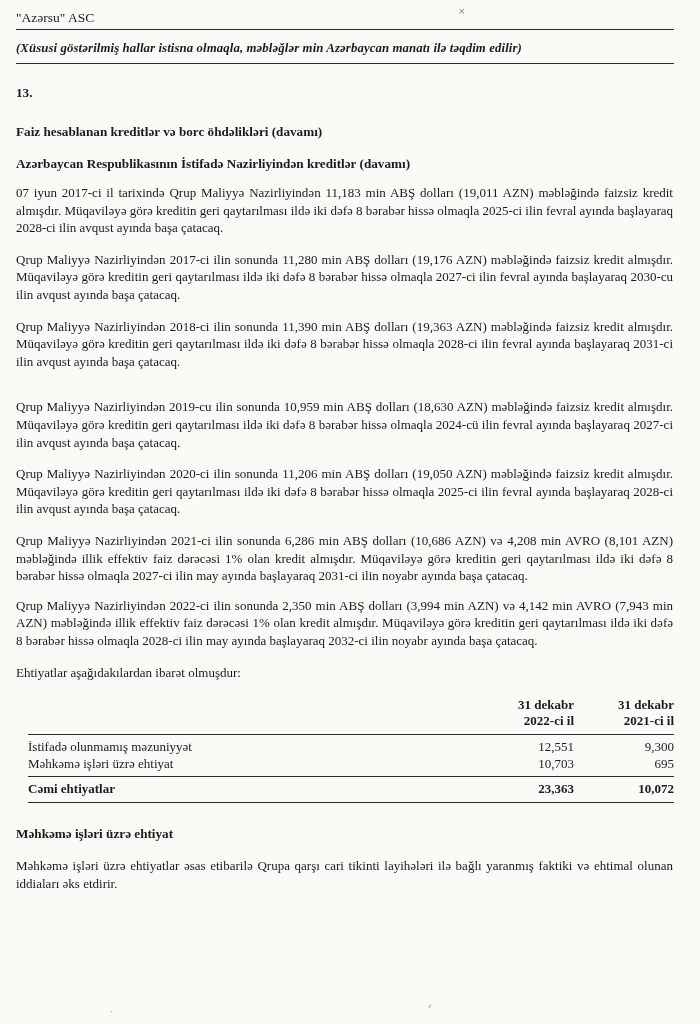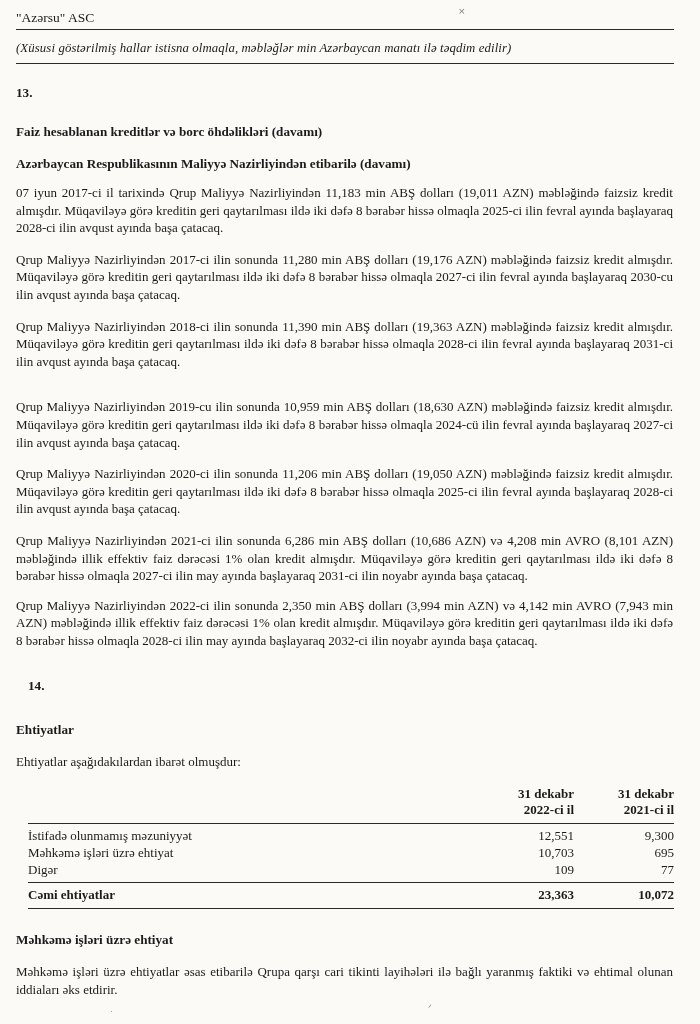--- a/index.html
+++ b/index.html
@@ -35,20 +35,21 @@
     bottom: 3px;
     font-size: 13.5px;
   }
   .note {
     font-style: italic;
     font-size: 12.8px;
     margin-top: 11px;
     padding-bottom: 7px;
     border-bottom: 1.3px solid #2a2a2a;
     letter-spacing: 0.1px;
+    font-weight: bold;
   }
 
   
   .sec-heading {
     display: flex;
     font-weight: bold;
     font-size: 13.2px;
     margin-top: 21px;
     flex-direction: column;
   }
@@ -107,34 +108,30 @@
     <div class="company">"Azərsu" ASC</div>
   </div>
 
   <div class="note">(Xüsusi göstərilmiş hallar istisna olmaqla, məbləğlər min Azərbaycan manatı ilə təqdim edilir)</div>
 
   <div class="sec-heading">
     <span class="sec-num">13.</span>
     <span>Faiz hesablanan kreditlər və borc öhdəlikləri (davamı)</span>
   </div>
 
-  <div class="sub-heading">Azərbaycan Respublikasının Maliyyə Nazirliyindən etibarilə (davamı)</div>
+  <div class="sub-heading">Azərbaycan Respublikasının İstifadə Nazirliyindən kreditlər (davamı)</div>
 
   <p class="para">07 iyun 2017-ci il tarixində Qrup Maliyyə Nazirliyindən 11,183 min ABŞ dolları (19,011 AZN) məbləğində faizsiz kredit almışdır. Müqaviləyə görə kreditin geri qaytarılması ildə iki dəfə 8 bərabər hissə olmaqla 2025-ci ilin fevral ayında başlayaraq 2028-ci ilin avqust ayında başa çatacaq.</p>
   <p class="para" style="margin-top:14px">Qrup Maliyyə Nazirliyindən 2017-ci ilin sonunda 11,280 min ABŞ dolları (19,176 AZN) məbləğində faizsiz kredit almışdır. Müqaviləyə görə kreditin geri qaytarılması ildə iki dəfə 8 bərabər hissə olmaqla 2027-ci ilin fevral ayında başlayaraq 2030-cu ilin avqust ayında başa çatacaq.</p>
   <p class="para" style="margin-top:14px">Qrup Maliyyə Nazirliyindən 2018-ci ilin sonunda 11,390 min ABŞ dolları (19,363 AZN) məbləğində faizsiz kredit almışdır. Müqaviləyə görə kreditin geri qaytarılması ildə iki dəfə 8 bərabər hissə olmaqla 2028-ci ilin fevral ayında başlayaraq 2031-ci ilin avqust ayında başa çatacaq.</p>
   <p class="para" style="margin-top:28px">Qrup Maliyyə Nazirliyindən 2019-cu ilin sonunda 10,959 min ABŞ dolları (18,630 AZN) məbləğində faizsiz kredit almışdır. Müqaviləyə görə kreditin geri qaytarılması ildə iki dəfə 8 bərabər hissə olmaqla 2024-cü ilin fevral ayında başlayaraq 2027-ci ilin avqust ayında başa çatacaq.</p>
   <p class="para" style="margin-top:14px">Qrup Maliyyə Nazirliyindən 2020-ci ilin sonunda 11,206 min ABŞ dolları (19,050 AZN) məbləğində faizsiz kredit almışdır. Müqaviləyə görə kreditin geri qaytarılması ildə iki dəfə 8 bərabər hissə olmaqla 2025-ci ilin fevral ayında başlayaraq 2028-ci ilin avqust ayında başa çatacaq.</p>
   <p class="para" style="margin-top:14px">Qrup Maliyyə Nazirliyindən 2021-ci ilin sonunda 6,286 min ABŞ dolları (10,686 AZN) və 4,208 min AVRO (8,101 AZN) məbləğində illik effektiv faiz dərəcəsi 1% olan kredit almışdır. Müqaviləyə görə kreditin geri qaytarılması ildə iki dəfə 8 bərabər hissə olmaqla 2027-ci ilin may ayında başlayaraq 2031-ci ilin noyabr ayında başa çatacaq.</p>
   <p class="para" style="margin-top:12px">Qrup Maliyyə Nazirliyindən 2022-ci ilin sonunda 2,350 min ABŞ dolları (3,994 min AZN) və 4,142 min AVRO (7,943 min AZN) məbləğində illik effektiv faiz dərəcəsi 1% olan kredit almışdır. Müqaviləyə görə kreditin geri qaytarılması ildə iki dəfə 8 bərabər hissə olmaqla 2028-ci ilin may ayında başlayaraq 2032-ci ilin noyabr ayında başa çatacaq.</p>
 
-  <div class="sec-heading" style="margin-top:29px">
-    <span class="sec-num" style="padding-left:12px; width:44px; flex:0 0 44px;">14.</span>
-    <span>Ehtiyatlar</span>
-  </div>
 
   <p class="para" style="margin-top:15px; text-align:left;">Ehtiyatlar aşağıdakılardan ibarət olmuşdur:</p>
 
   <div class="fin-table">
     <div class="t-head">
       <div class="t-col-h">
         <div>31 dekabr</div>
         <div>2022-ci il</div>
       </div>
       <div class="t-col-h">
@@ -147,25 +144,20 @@
       <div class="t-row">
         <div class="t-label">İstifadə olunmamış məzuniyyət</div>
         <div class="t-val">12,551</div>
         <div class="t-val">9,300</div>
       </div>
       <div class="t-row">
         <div class="t-label">Məhkəmə işləri üzrə ehtiyat</div>
         <div class="t-val">10,703</div>
         <div class="t-val">695</div>
       </div>
-      <div class="t-row">
-        <div class="t-label">Digər</div>
-        <div class="t-val">109</div>
-        <div class="t-val">77</div>
-      </div>
     </div>
 
     <div class="t-total">
       <div class="t-label">Cəmi ehtiyatlar</div>
       <div class="t-val">23,363</div>
       <div class="t-val">10,072</div>
     </div>
   </div>
 
   <div class="sub-heading" style="margin-top:23px">Məhkəmə işləri üzrə ehtiyat</div>

